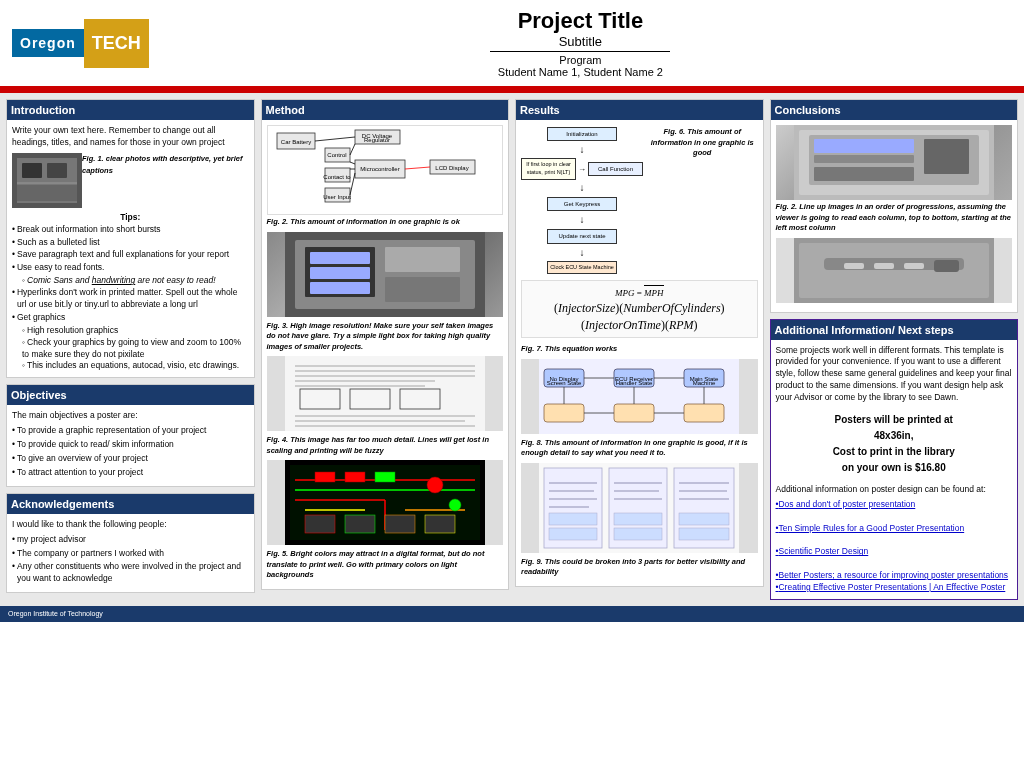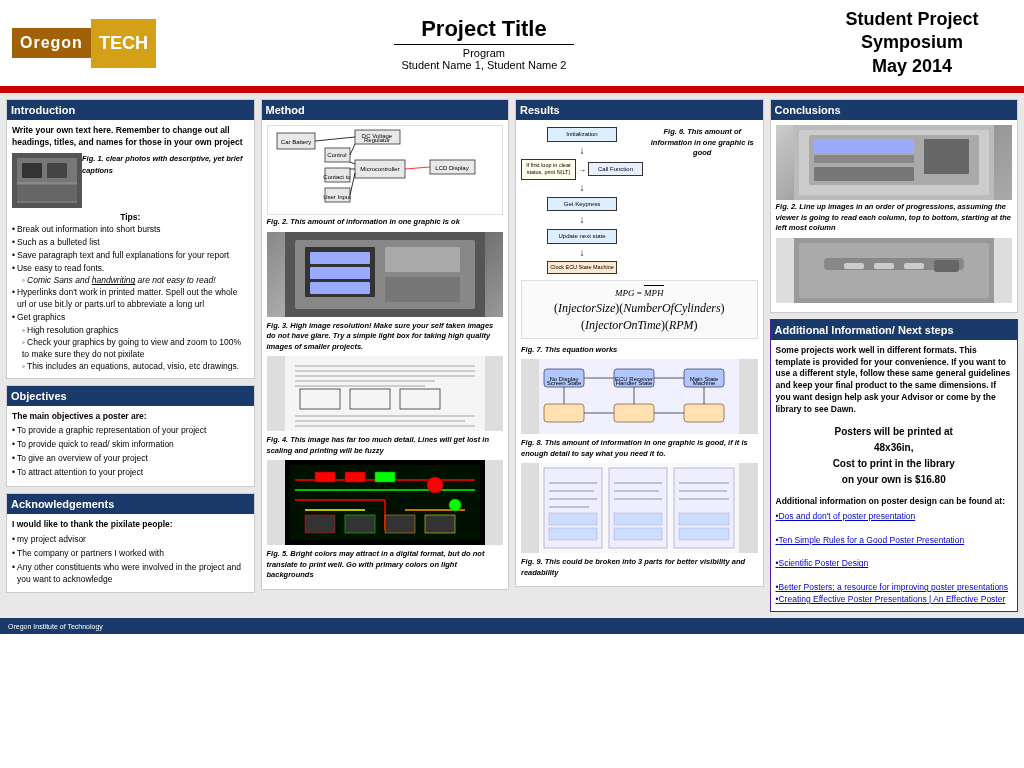--- a/index.html
+++ b/index.html
@@ -18,23 +18,23 @@
       justify-content: space-between;
       padding: 8px 12px;
       border-bottom: 3px solid #c00;
       background: #fff;
     }
     #logo-area {
       display: flex;
       align-items: center;
     }
     .logo-oregon {
-      background: #a16207;
+      background: #0369a1;
       color: #fff;
-      font-size: 16px;
+      font-size: 14px;
       font-weight: bold;
       padding: 6px 8px;
       letter-spacing: 1px;
     }
     .logo-tech {
       background: #d4a017;
       color: #fff;
       font-size: 18px;
       font-weight: bold;
       padding: 14px 8px;
@@ -107,21 +107,21 @@
       font-weight: bold;
       padding: 4px;
     }
 
     .section-content {
       padding: 5px;
       font-size: 8.5px;
       line-height: 1.4;
     }
 
-    .section-content p { margin-bottom: 3px; font-weight: bold; }
+    .section-content p { margin-bottom: 3px; }
 
     
     .img-placeholder {
       background: #ddd;
       display: flex;
       align-items: center;
       justify-content: center;
       font-size: 7px;
       color: #555;
       overflow: hidden;
@@ -248,28 +248,26 @@
 
 <div id="header">
 
   <div id="logo-area">
     <div class="logo-oregon">Oregon</div>
     <div class="logo-tech">TECH</div>
   </div>
 
   <div id="center-title">
     <h1>Project Title</h1>
+    <div class="subtitle">Subtitle</div>
     <hr class="divider-line">
     <div class="program">Program</div>
     <div class="program">Student Name 1, Student Name 2</div>
   </div>
 
-  <div id="right-title">
-    <h2>Student Project<br>Symposium<br>May 2014</h2>
-  </div>
 </div>
 
 <div class="red-divider"></div>
 
 <div id="main-content">
 
   <div class="column">
 
     <div class="section-box">
       <div class="section-header">Introduction</div>
@@ -291,21 +289,21 @@
           </div>
         </div>
 
         <div class="tips-section">
           <div class="bold">Tips:</div>
           <div class="tips-bullet">Break out information into short bursts</div>
           <div class="tips-bullet">Such as a bulleted list</div>
           <div class="tips-bullet">Save paragraph text and full explanations for your report</div>
           <div class="tips-bullet">Use easy to read fonts.</div>
           <div class="sub-bullet italic">Comic Sans and <span class="underline">handwriting</span> are not easy to read!</div>
-          <div class="tips-bullet">Hyperlinks don't work in printed matter. Spell out the whole url or use bit.ly or parts.url to abbreviate a long url</div>
+          <div class="tips-bullet">Hyperlinks don't work in printed matter. Spell out the whole url or use bit.ly or tiny.url to abbreviate a long url</div>
           <div class="tips-bullet">Get graphics</div>
           <div class="sub-bullet">High resolution graphics</div>
           <div class="sub-bullet">Check your graphics by going to view and zoom to 100% to make sure they do not pixilate</div>
           <div class="sub-bullet">This includes an equations, autocad, visio, etc drawings.</div>
         </div>
       </div>
     </div>
 
     <div class="section-box">
       <div class="section-header">Objectives</div>
@@ -314,21 +312,21 @@
         <div class="obj-bullet">To provide a graphic representation of your project</div>
         <div class="obj-bullet">To provide quick to read/ skim information</div>
         <div class="obj-bullet">To give an overview of your project</div>
         <div class="obj-bullet">To attract attention to your project</div>
       </div>
     </div>
 
     <div class="section-box">
       <div class="section-header">Acknowledgements</div>
       <div class="section-content">
-        <p>I would like to thank the pixilate people:</p>
+        <p>I would like to thank the following people:</p>
         <div class="obj-bullet">my project advisor</div>
         <div class="obj-bullet">The company or partners I worked with</div>
         <div class="obj-bullet">Any other constituents who were involved in the project and you want to acknowledge</div>
       </div>
     </div>
 
   </div>
 
   <div class="column">
     <div class="section-box">

